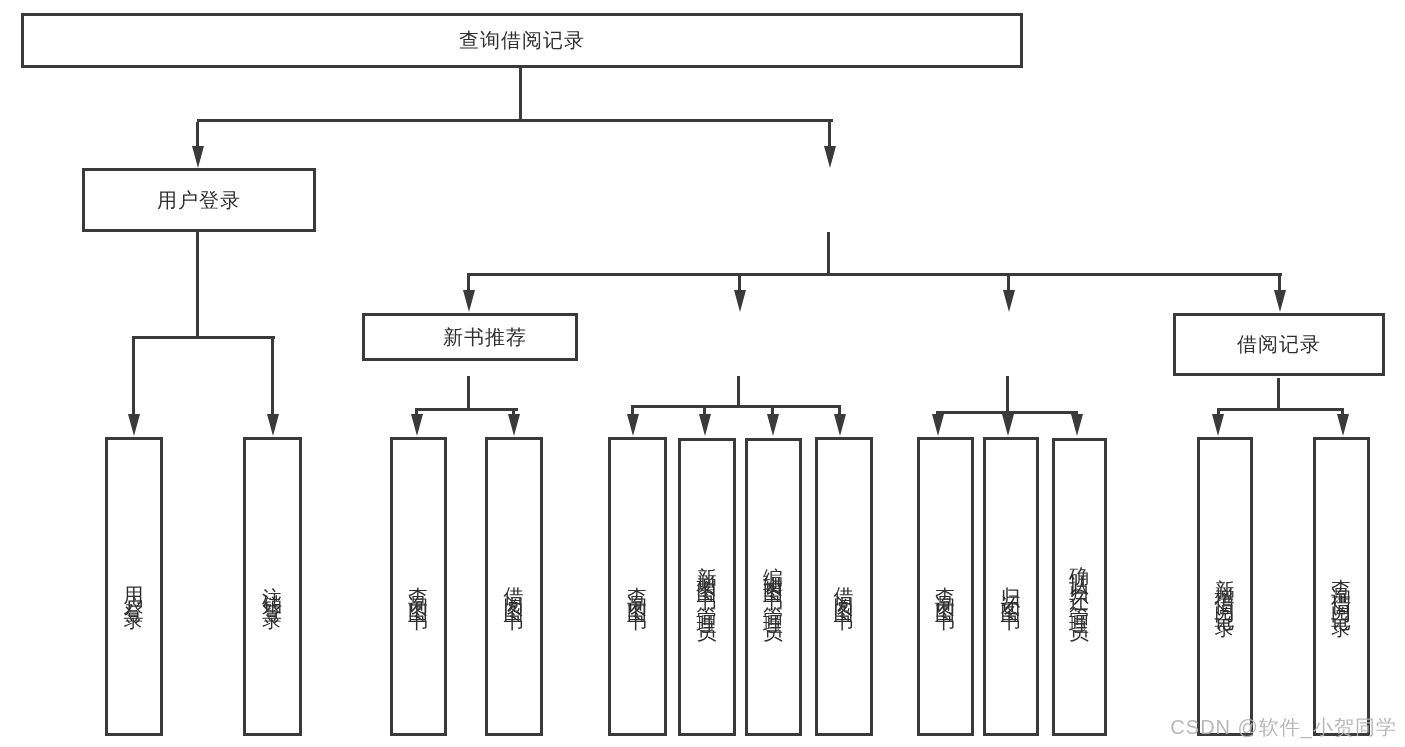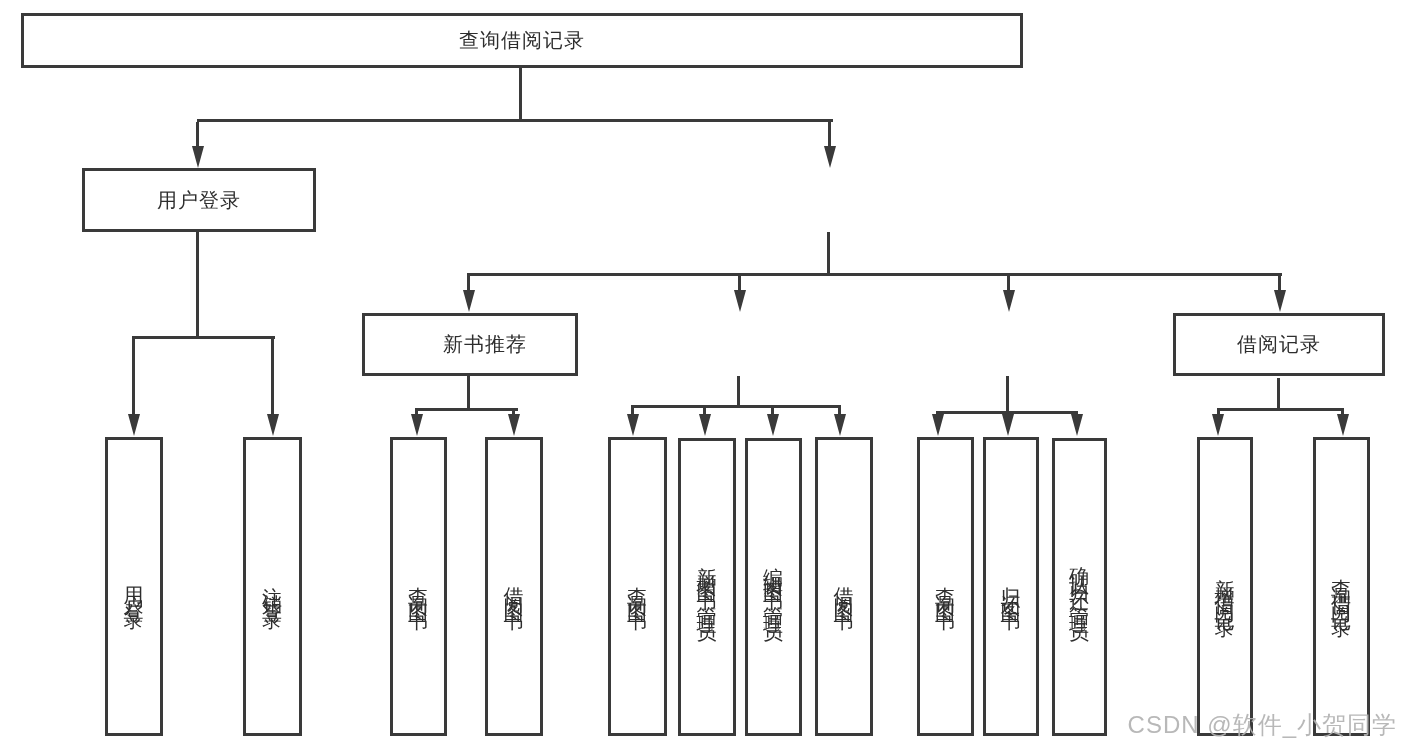--- a/index.html
+++ b/index.html
@@ -23,21 +23,21 @@
   }
   .vline{position:absolute;width:3px;background:#3a3a3a;}
   .hline{position:absolute;height:3px;background:#3a3a3a;}
   .arrow{
     position:absolute;width:0;height:0;
     border-left:6px solid transparent;border-right:6px solid transparent;
     border-top:22px solid #3a3a3a;
   }
   .watermark{
     position:absolute;right:8px;bottom:6px;z-index:20;
-    font-size:24px;color:rgba(178,178,178,0.92);letter-spacing:1px;
+    font-size:20px;color:rgba(178,178,178,0.92);letter-spacing:1px;
   }
 </style>
 </head>
 <body>
 
 <div class="canvas">
 
   <div class="box" style="left:21px;top:13px;width:1002px;height:55px;">
     <span>查询借阅记录</span>
   </div>
@@ -64,21 +64,21 @@
   <div class="hline" style="left:467px;top:273px;width:815px;"></div>
   <div class="vline" style="left:467px;top:276px;height:14px;"></div>
   <div class="arrow" style="left:463px;top:290px;"></div>
   <div class="vline" style="left:738px;top:276px;height:14px;"></div>
   <div class="arrow" style="left:734px;top:290px;"></div>
   <div class="vline" style="left:1007px;top:276px;height:14px;"></div>
   <div class="arrow" style="left:1003px;top:290px;"></div>
   <div class="vline" style="left:1278px;top:276px;height:14px;"></div>
   <div class="arrow" style="left:1274px;top:290px;"></div>
 
-  <div class="box" style="left:362px;top:313px;width:216px;height:63px;padding-left:30px;">
+  <div class="box" style="left:362px;top:313px;width:216px;height:48px;padding-left:30px;">
     <span>新书推荐</span>
   </div>
   <div class="box" style="left:1173px;top:313px;width:212px;height:63px;">
     <span>借阅记录</span>
   </div>
 
   <div class="vline" style="left:467px;top:376px;height:34px;"></div>
   <div class="hline" style="left:415px;top:408px;width:103px;"></div>
   <div class="vline" style="left:415px;top:410px;height:5px;"></div>
   <div class="arrow" style="left:411px;top:414px;"></div>

